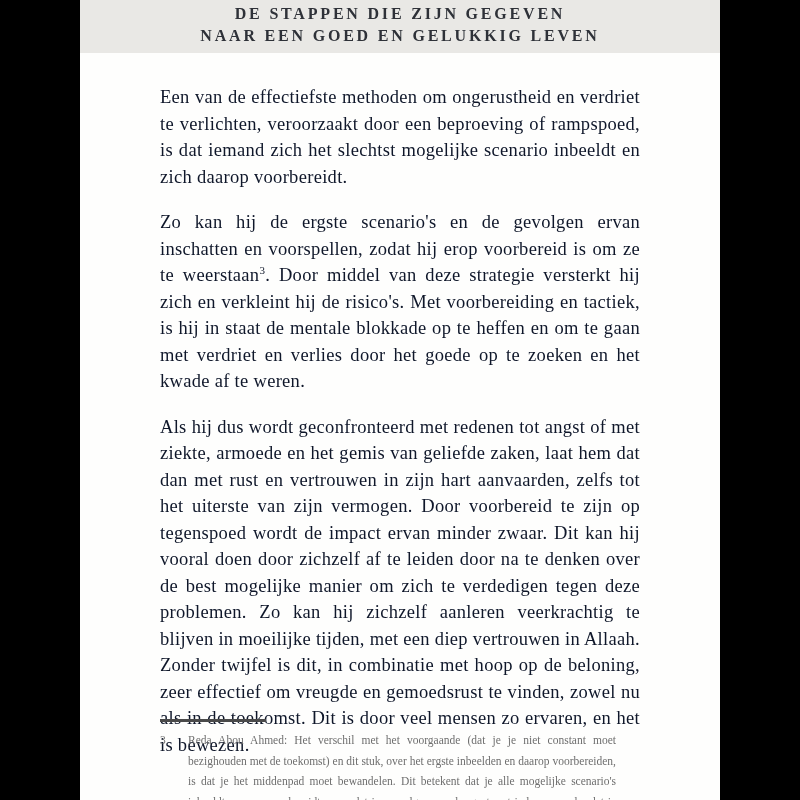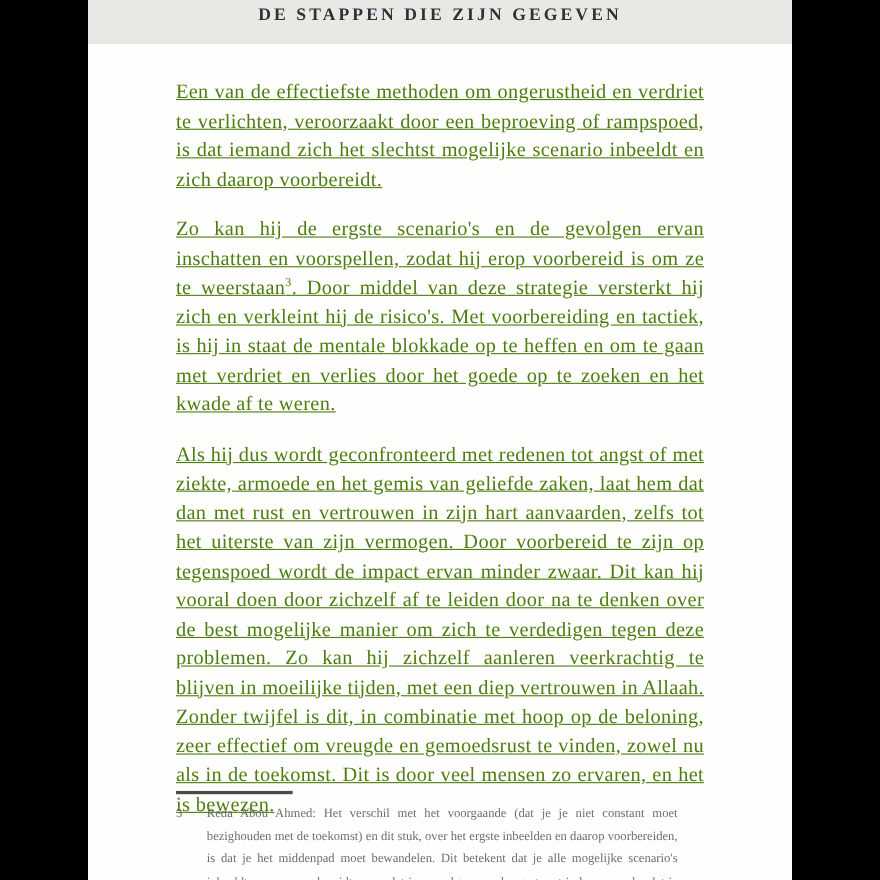--- a/index.html
+++ b/index.html
@@ -27,45 +27,44 @@
   .side-band.right { right: 0; }
   .page {
     position: absolute;
     left: 80px;
     right: 80px;
     top: 0;
     bottom: 0;
     background: #fefefd;
   }
   .page-header {
-    height: 40px;
+    height: 53px;
     background: #e9e8e5;
     text-align: center;
     padding-top: 3px;
     box-sizing: border-box;
   }
   .page-title-line {
     font-size: 16px;
     line-height: 22px;
     font-weight: 700;
     letter-spacing: 2.8px;
     color: #2e3138;
     white-space: nowrap;
   }
   .page-body {
     padding: 31px 80px 0 80px;
   }
   .page-body p {
     margin: 0 0 19px 0;
     font-size: 18.5px;
     line-height: 26.5px;
-    color: #4d7c0f;
+    color: #0f172a;
     text-align: justify;
     letter-spacing: 0.3px;
-    text-decoration: underline;
   }
   .page-body p:last-child { margin-bottom: 4px; }
   sup.fn-ref {
     font-size: 11px;
     line-height: 0;
     vertical-align: super;
   }
   .footnote-area {
     position: absolute;
     left: 80px;
@@ -102,20 +101,21 @@
 
 <div class="canvas">
 
   <div class="side-band left"></div>
   <div class="side-band right"></div>
 
   <div class="page">
 
     <div class="page-header">
       <div class="page-title-line">DE STAPPEN DIE ZIJN GEGEVEN</div>
+      <div class="page-title-line">NAAR EEN GOED EN GELUKKIG LEVEN</div>
     </div>
 
     <div class="page-body">
       <p>Een van de effectiefste methoden om ongerustheid en verdriet te verlichten, veroorzaakt door een beproeving of rampspoed, is dat iemand zich het slechtst mogelijke scenario inbeeldt en zich daarop voorbereidt.</p>
 
       <p><span>Zo kan hij de ergste scenario's en de gevolgen ervan inschatten en voorspellen, zodat hij erop voorbereid is om ze te weerstaan</span><sup class="fn-ref">3</sup><span>. Door middel van deze strategie versterkt hij zich en verkleint hij de risico's. Met voorbereiding en tactiek, is hij in staat de mentale blokkade op te heffen en om te gaan met verdriet en verlies door het goede op te zoeken en het kwade af te weren.</span></p>
 
       <p>Als hij dus wordt geconfronteerd met redenen tot angst of met ziekte, armoede en het gemis van geliefde zaken, laat hem dat dan met rust en vertrouwen in zijn hart aanvaarden, zelfs tot het uiterste van zijn vermogen. Door voorbereid te zijn op tegenspoed wordt de impact ervan minder zwaar. Dit kan hij vooral doen door zichzelf af te leiden door na te denken over de best mogelijke manier om zich te verdedigen tegen deze problemen. Zo kan hij zichzelf aanleren veerkrachtig te blijven in moeilijke tijden, met een diep vertrouwen in Allaah. Zonder twijfel is dit, in combinatie met hoop op de beloning, zeer effectief om vreugde en gemoedsrust te vinden, zowel nu als in de toekomst. Dit is door veel mensen zo ervaren, en het is bewezen.</p>
     </div>
 

